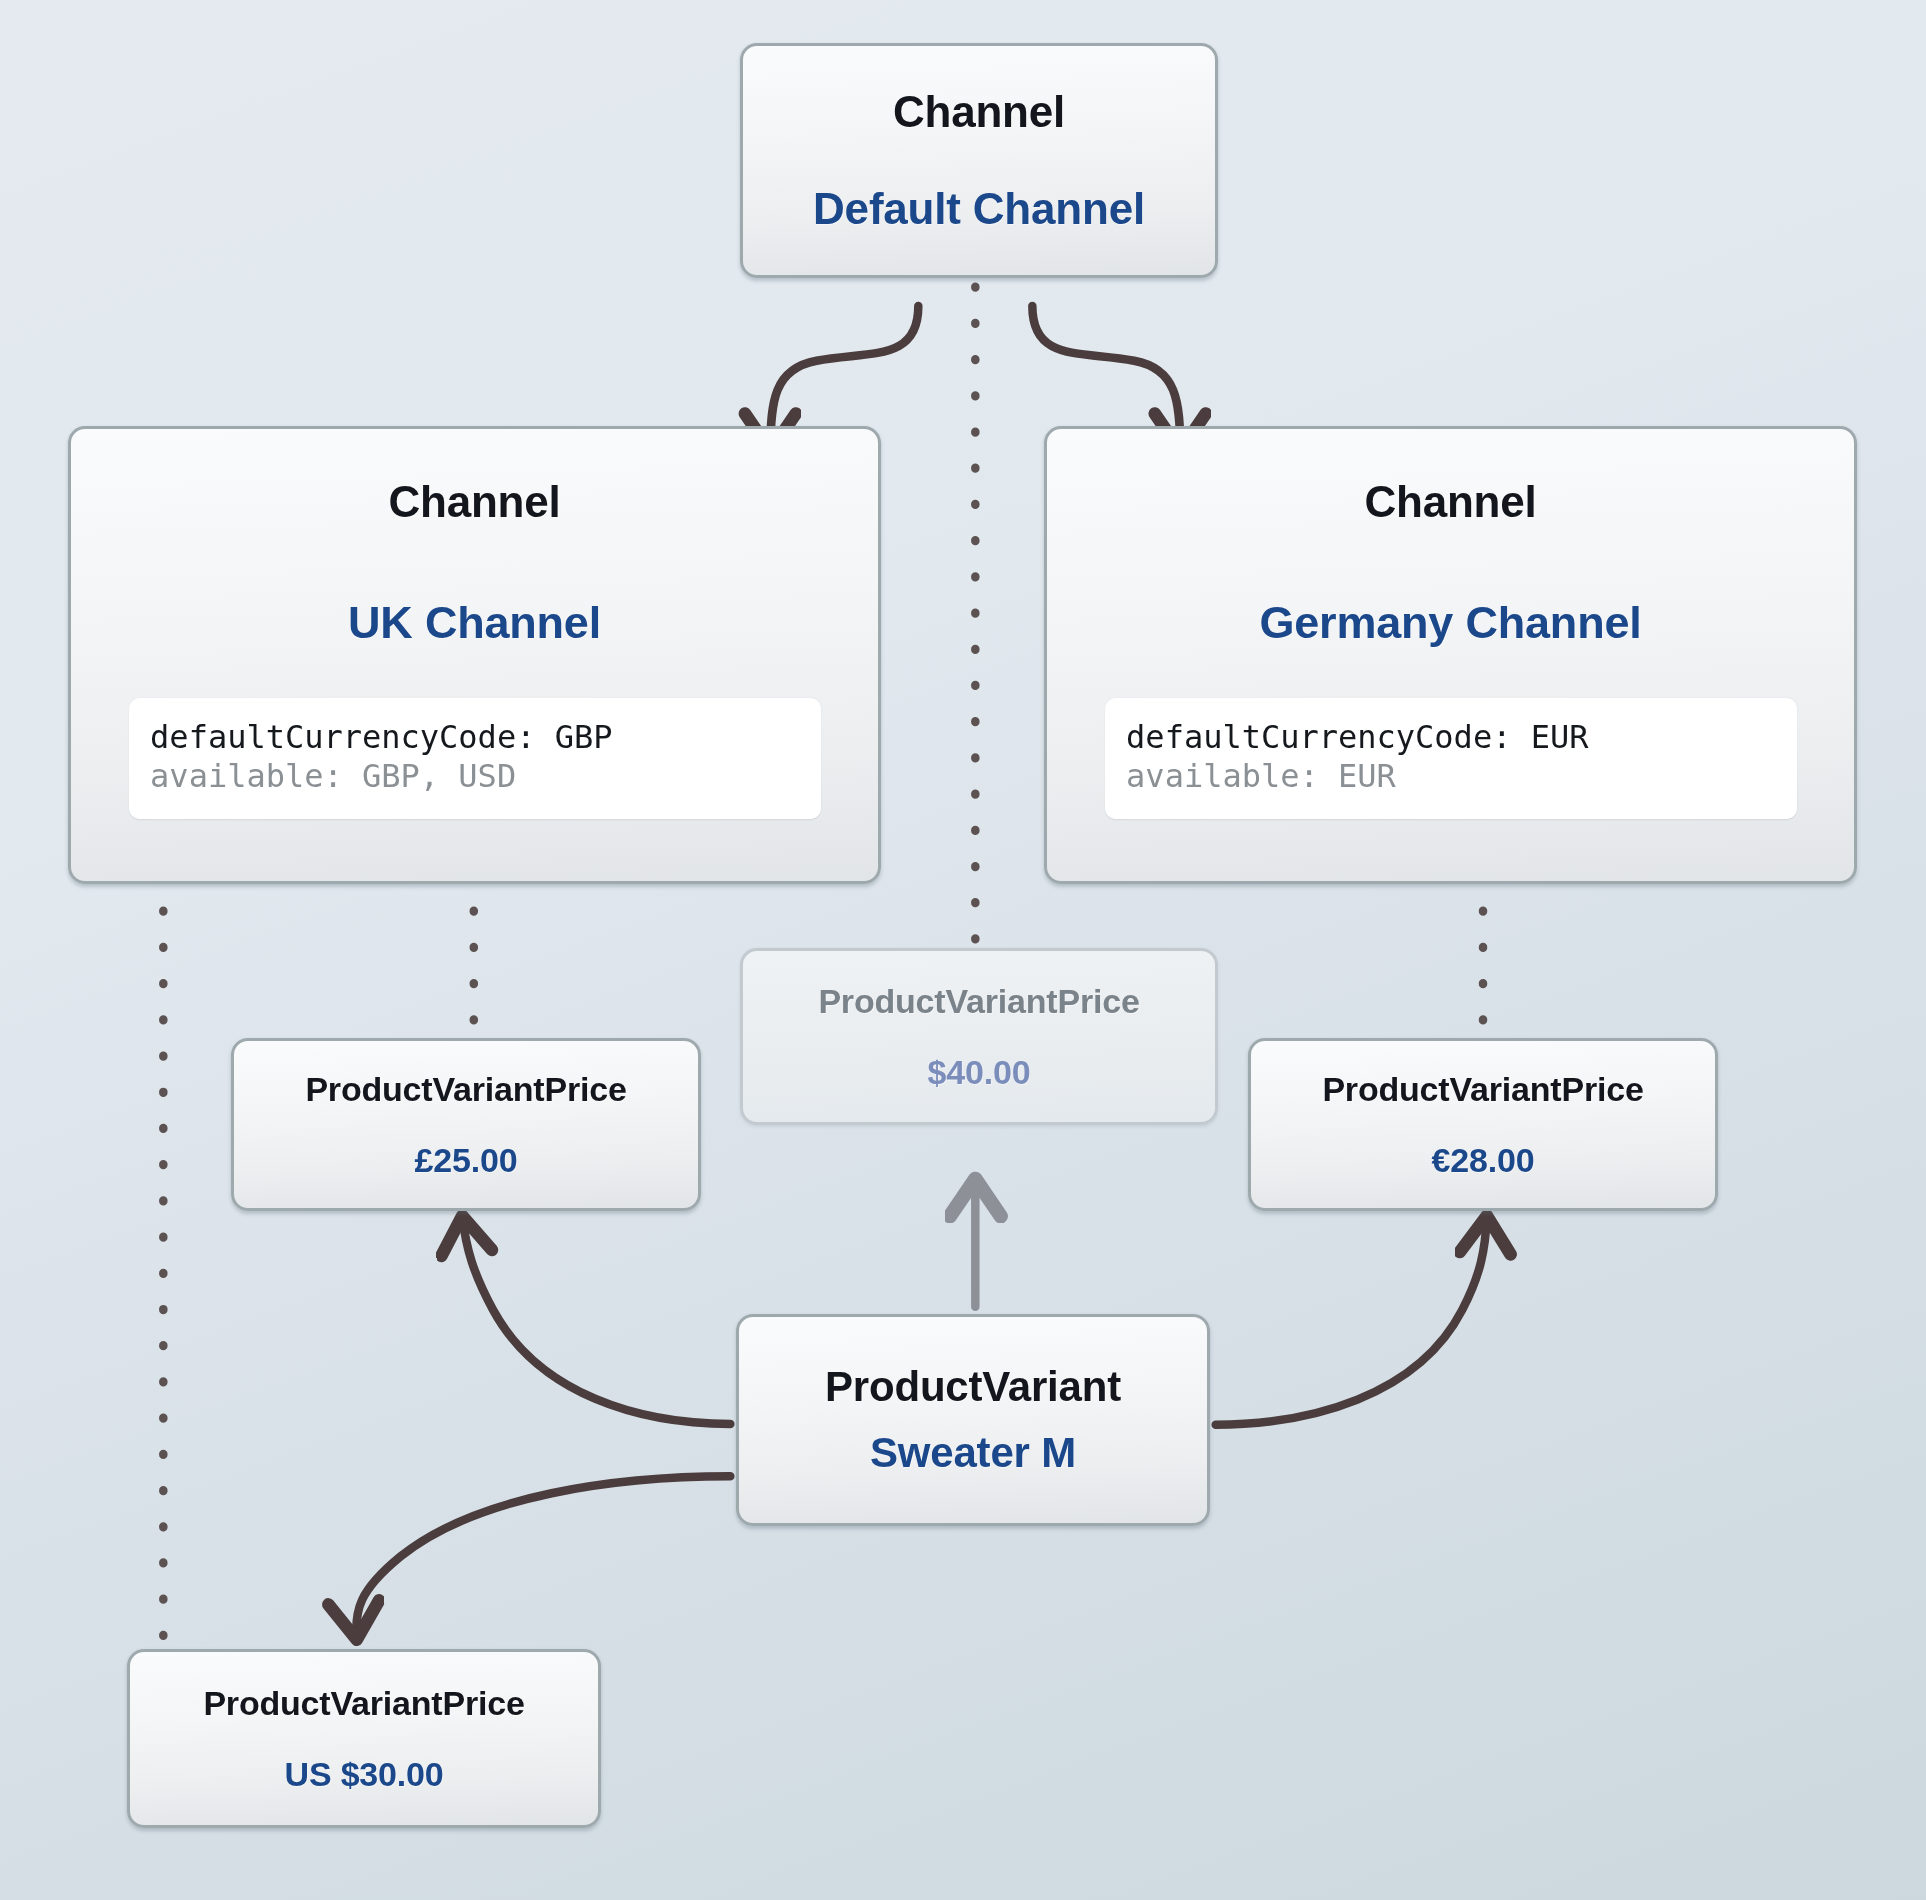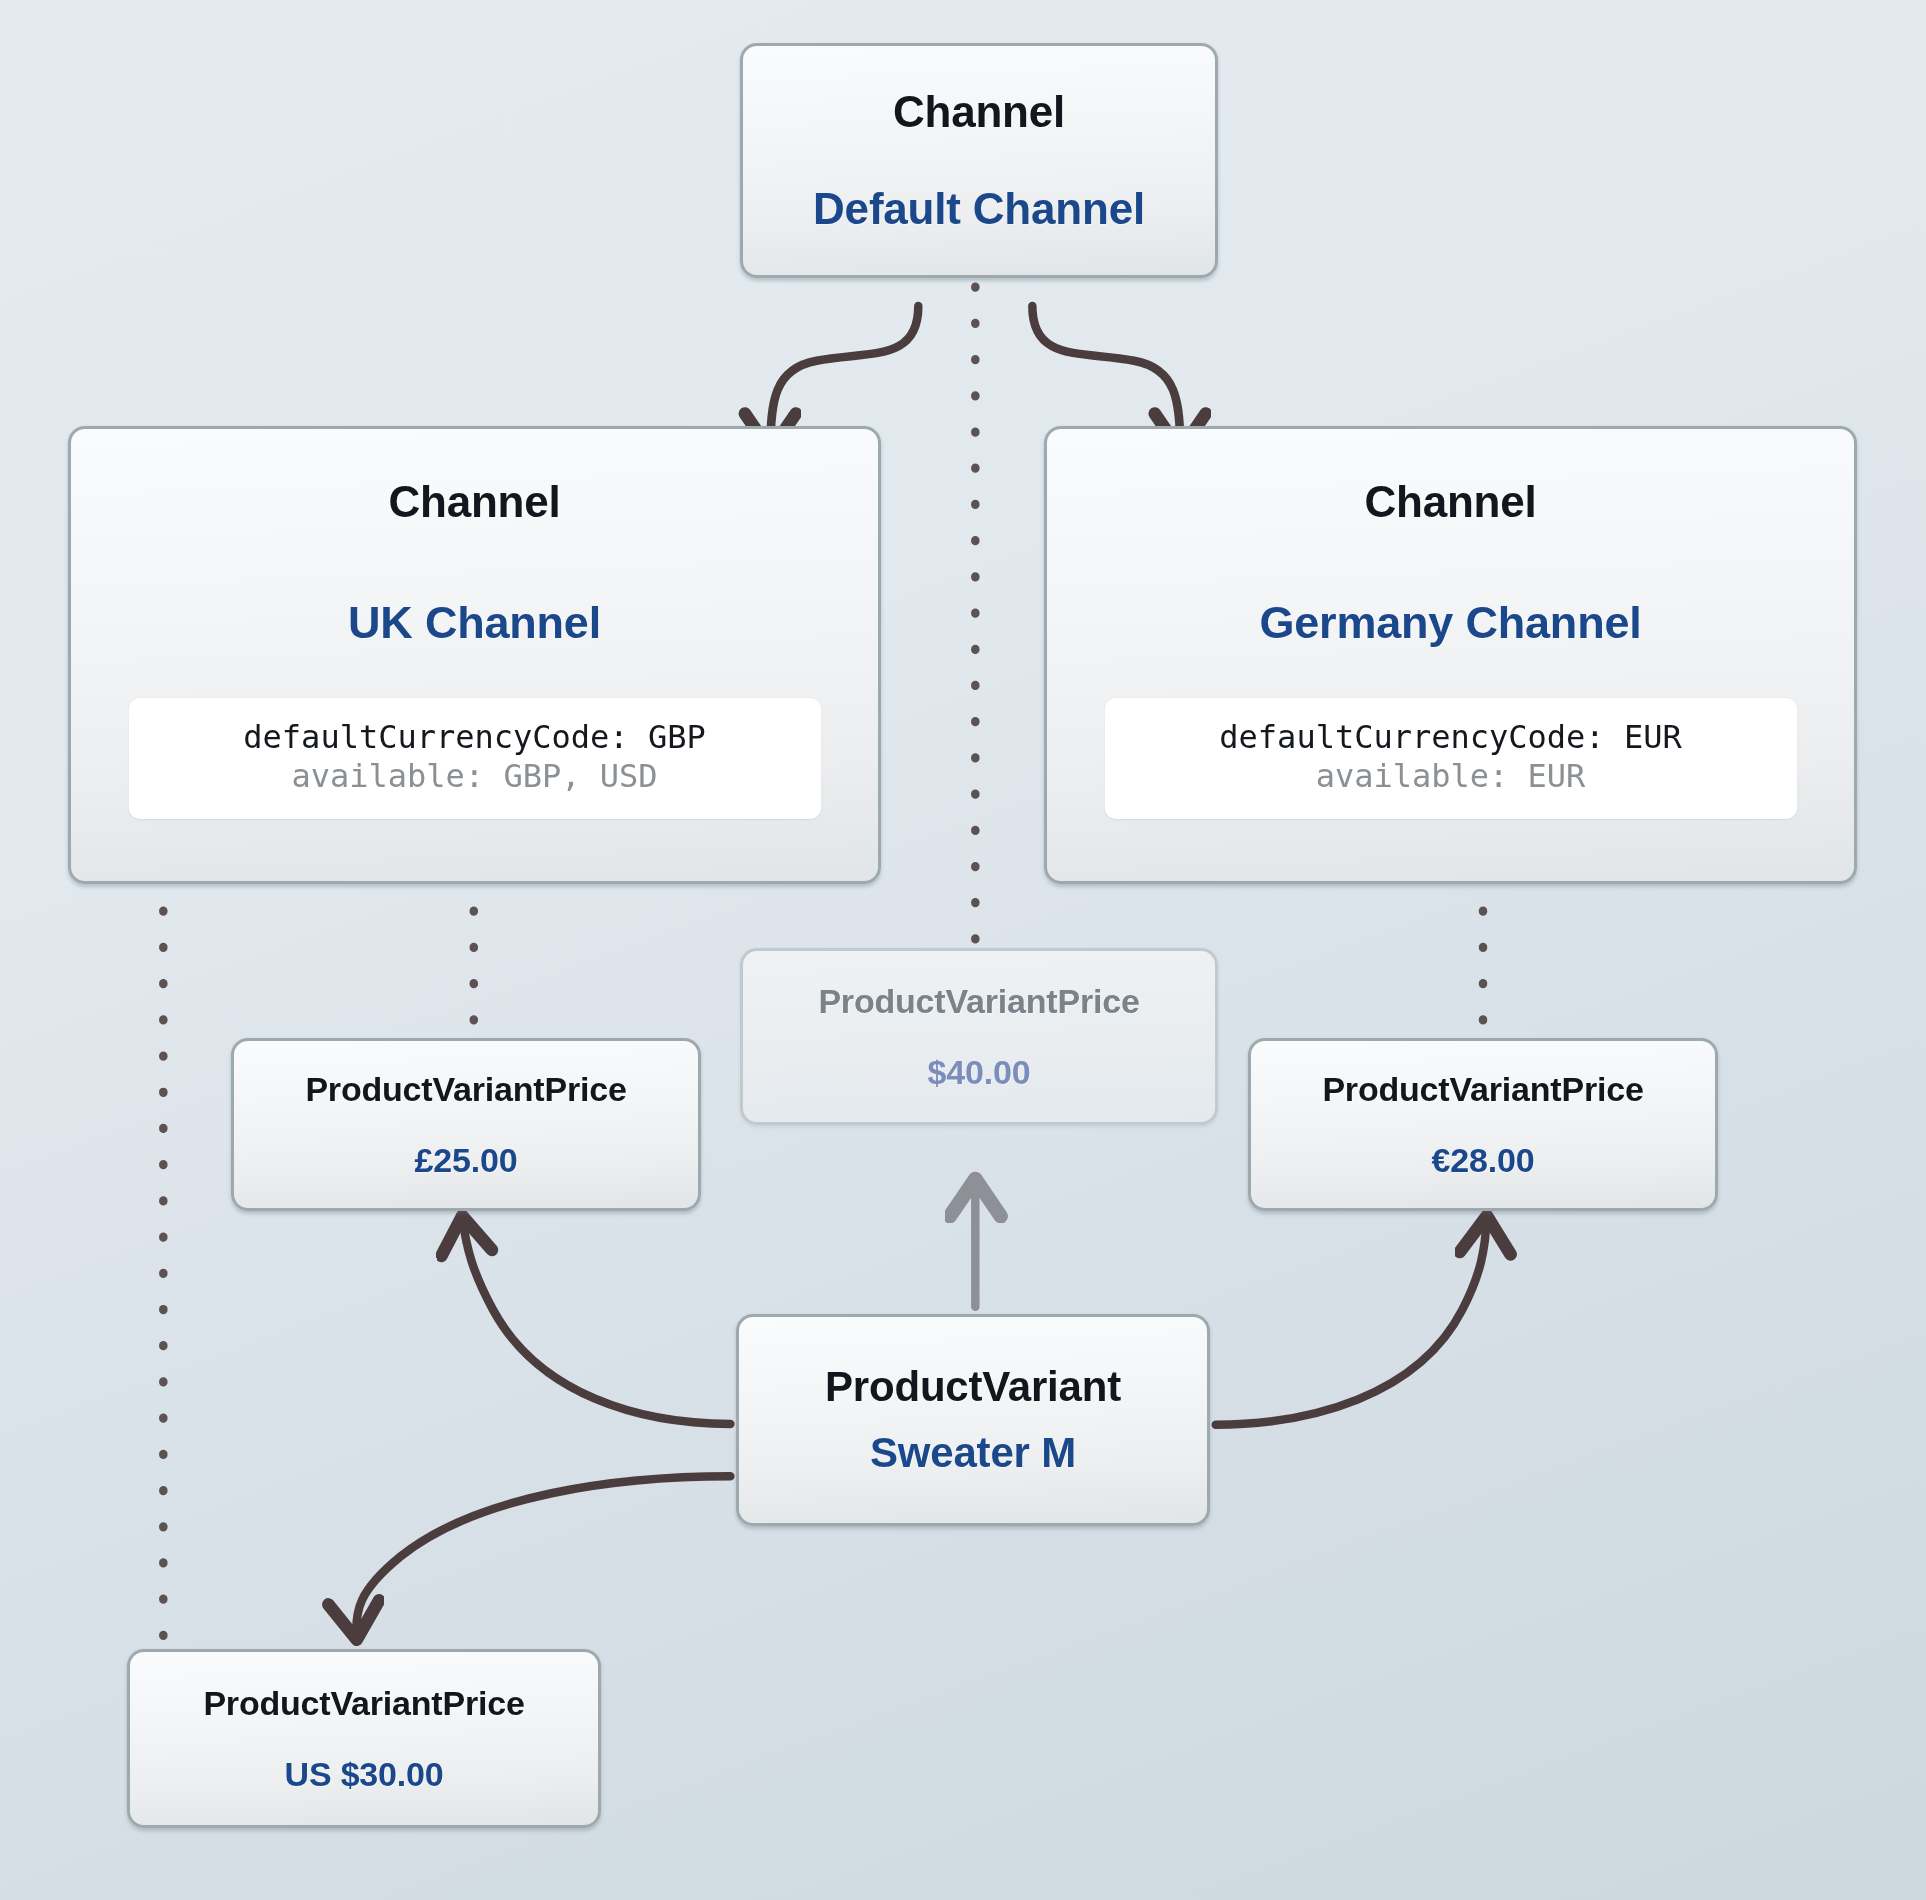--- a/index.html
+++ b/index.html
@@ -93,21 +93,20 @@
     width: 692px;
     padding: 20px 21.6px 23px 21.6px;
     box-sizing: border-box;
     box-shadow: 0 0.8px 1.5px rgba(120,132,142,0.18);
   }
   .props-box .prop-line {
     font-family: "DejaVu Sans Mono", "Liberation Mono", monospace;
     font-size: 32px;
     line-height: 1.22;
     white-space: pre;
-    text-align: center;
   }
   .props-box .prop-primary { color: #15181d; }
   .props-box .prop-secondary { color: #8b9095; }
 
   
   .price-card {
     width: 470px;
     height: 173px;
     justify-content: center;
     gap: 14px;

